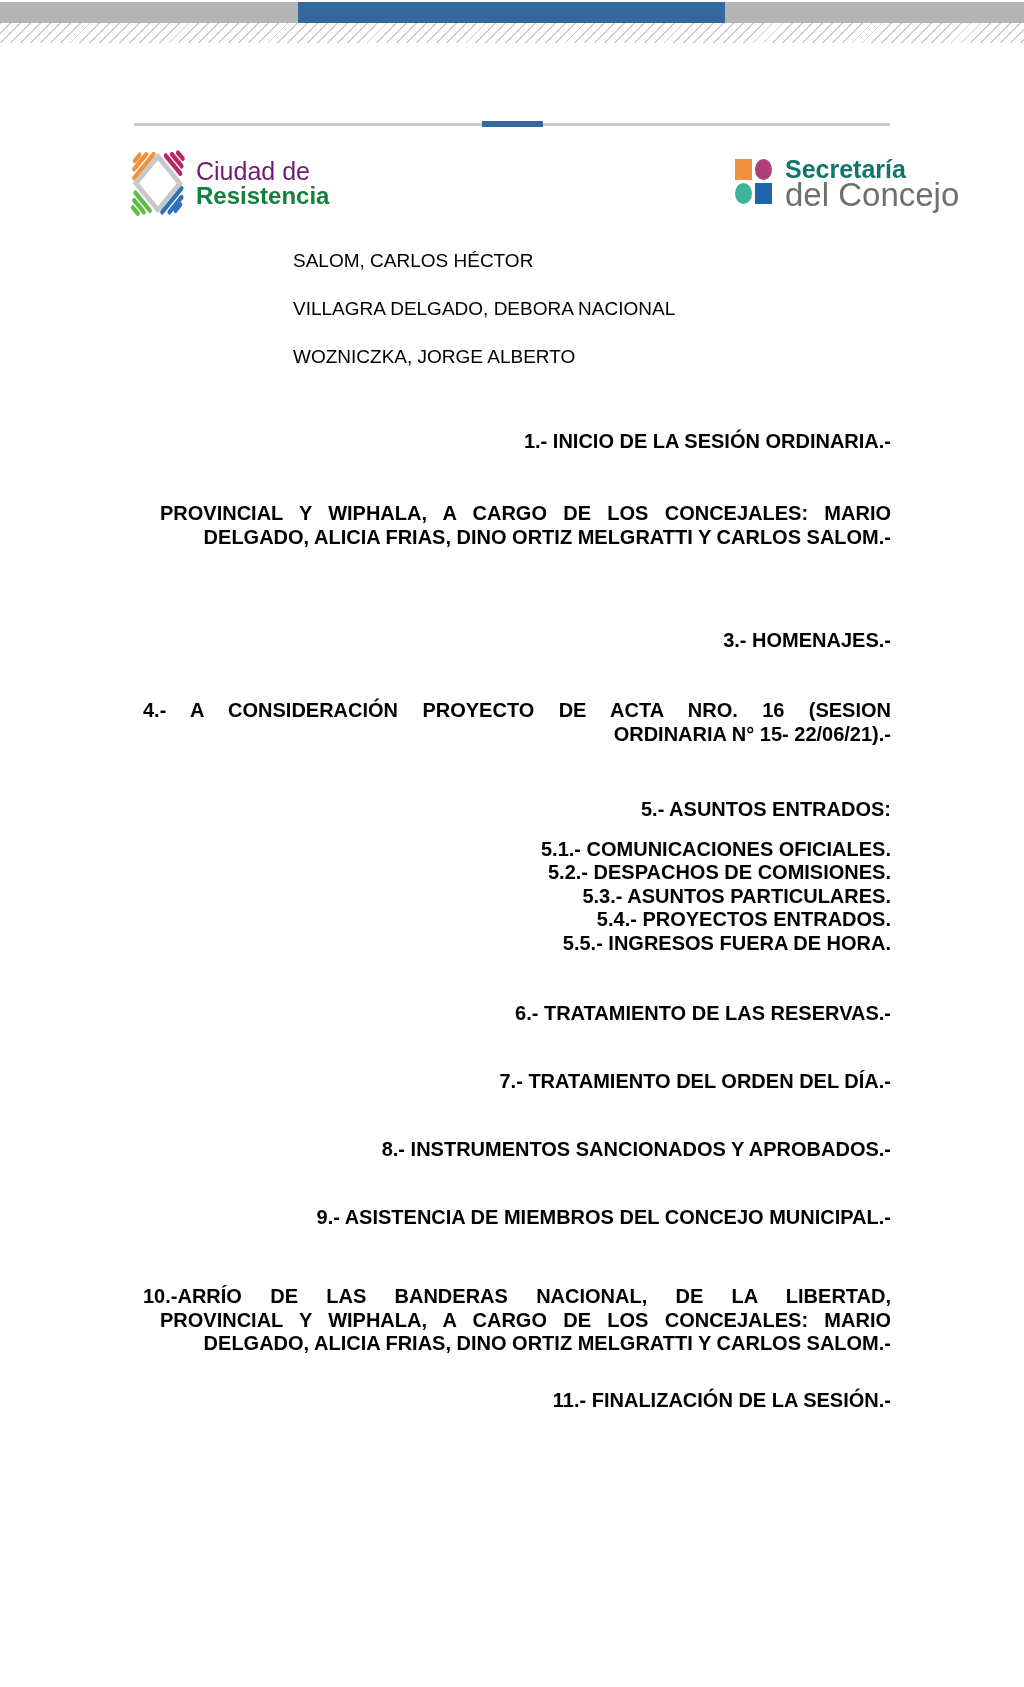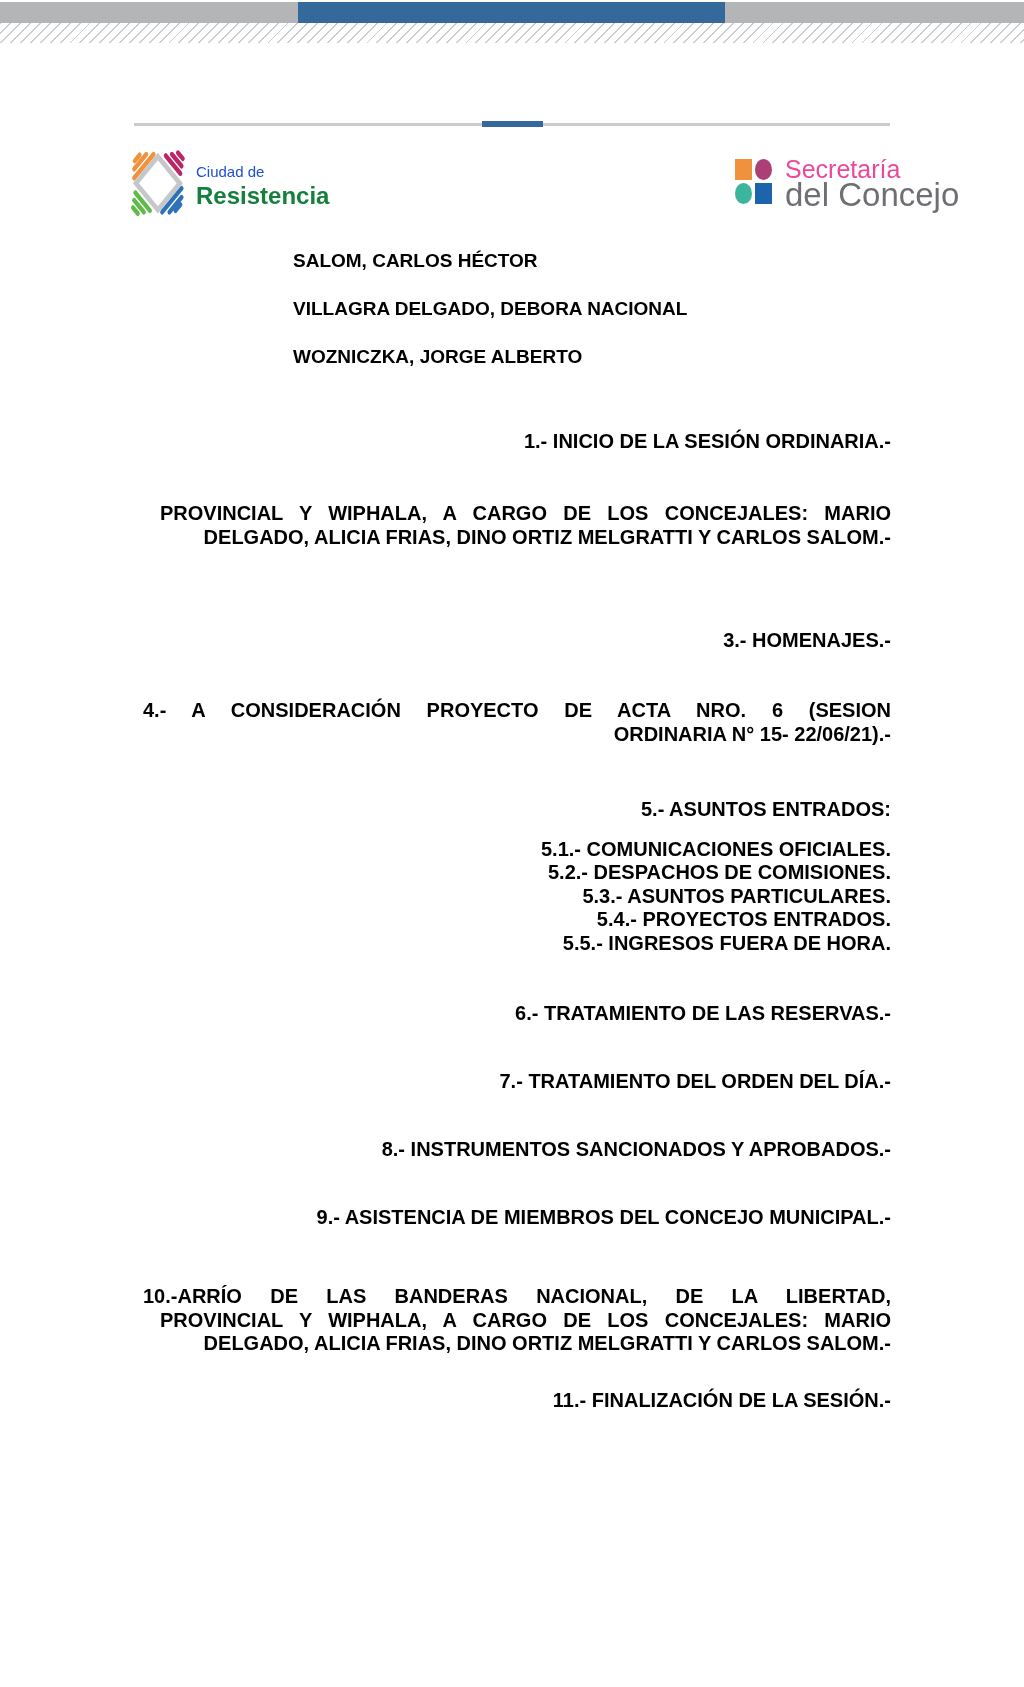--- a/index.html
+++ b/index.html
@@ -18,34 +18,34 @@
     position:absolute;left:0;top:23px;width:1024px;height:20px;
     background:repeating-linear-gradient(135deg,#caccce 0px,#caccce 1.3px,transparent 1.3px,transparent 7px);
   }
 
   
   .header-rule{position:absolute;left:134px;top:123px;width:756px;height:3px;}
   .header-rule-accent{position:absolute;left:482px;top:121px;width:61px;height:6px;}
 
   
   .logo-city{position:absolute;left:128px;top:147px;display:flex;align-items:center;gap:10px;}
-  .logo-city .text .l1{font-size:15px;color:#1d4ed8;line-height:23px;}
+  .logo-city .text .l1{font-size:25px;color:#701a75;line-height:23px;}
   .logo-city .text .l2{font-size:24px;color:#15803d;font-weight:bold;line-height:25px;}
 
   .logo-council{position:absolute;left:735px;top:156px;display:flex;align-items:center;gap:13px;}
   .council-grid{display:grid;grid-template-columns:17px 17px;grid-auto-rows:21px;gap:3px;}
   .council-grid .cell{width:17px;height:21px;}
   .council-grid .cell.circle{border-radius:50%;}
-  .logo-council .text .l1{font-size:25px;color:#ec4899;font-weight:normal;line-height:26px;}
+  .logo-council .text .l1{font-size:25px;color:#0f766e;font-weight:bold;line-height:26px;}
   .logo-council .text .l2{font-size:33px;color:#6e6f72;font-weight:400;line-height:25px;}
 
   
   .official{
     position:absolute;left:293px;
-    font-weight:bold;font-size:19px;line-height:24px;white-space:nowrap;
+    font-weight:normal;font-size:19px;line-height:24px;white-space:nowrap;
   }
   .official-0{top:249px}
   .official-1{top:297px}
   .official-2{top:345px}
 
   
   .agenda-item{
     position:absolute;left:143px;width:748px;
     font-weight:bold;font-size:20px;line-height:23.5px;
   }
@@ -137,21 +137,21 @@
       <div class="line">1.- INICIO DE LA SESIÓN ORDINARIA.-</div>
     </div>
     <div class="agenda-item agenda-item-2">
       <div class="line hang jfull">PROVINCIAL Y WIPHALA, A CARGO DE LOS CONCEJALES: MARIO</div>
       <div class="line hang">DELGADO, ALICIA FRIAS, DINO ORTIZ MELGRATTI Y CARLOS SALOM.-</div>
     </div>
     <div class="agenda-item agenda-item-3">
       <div class="line">3.- HOMENAJES.-</div>
     </div>
     <div class="agenda-item agenda-item-4">
-      <div class="line jfull">4.- A CONSIDERACIÓN PROYECTO DE ACTA NRO. 6 (SESION</div>
+      <div class="line jfull">4.- A CONSIDERACIÓN PROYECTO DE ACTA NRO. 16 (SESION</div>
       <div class="line hang">ORDINARIA N° 15- 22/06/21).-</div>
     </div>
     <div class="agenda-item agenda-item-5">
       <div class="line">5.- ASUNTOS ENTRADOS:</div>
     </div>
     <div class="agenda-item agenda-item-5-1">
       <div class="line">5.1.- COMUNICACIONES OFICIALES.</div>
     </div>
     <div class="agenda-item agenda-item-5-2">
       <div class="line">5.2.- DESPACHOS DE COMISIONES.</div>

